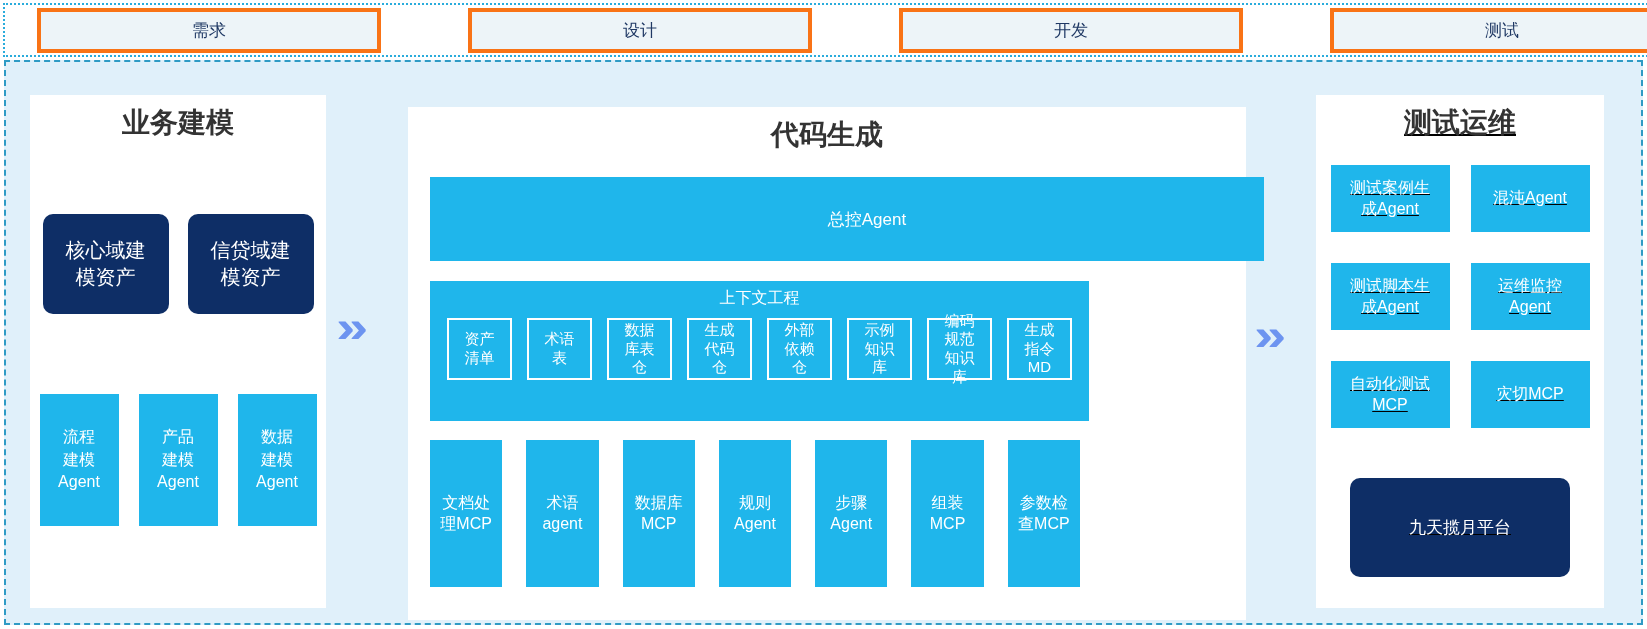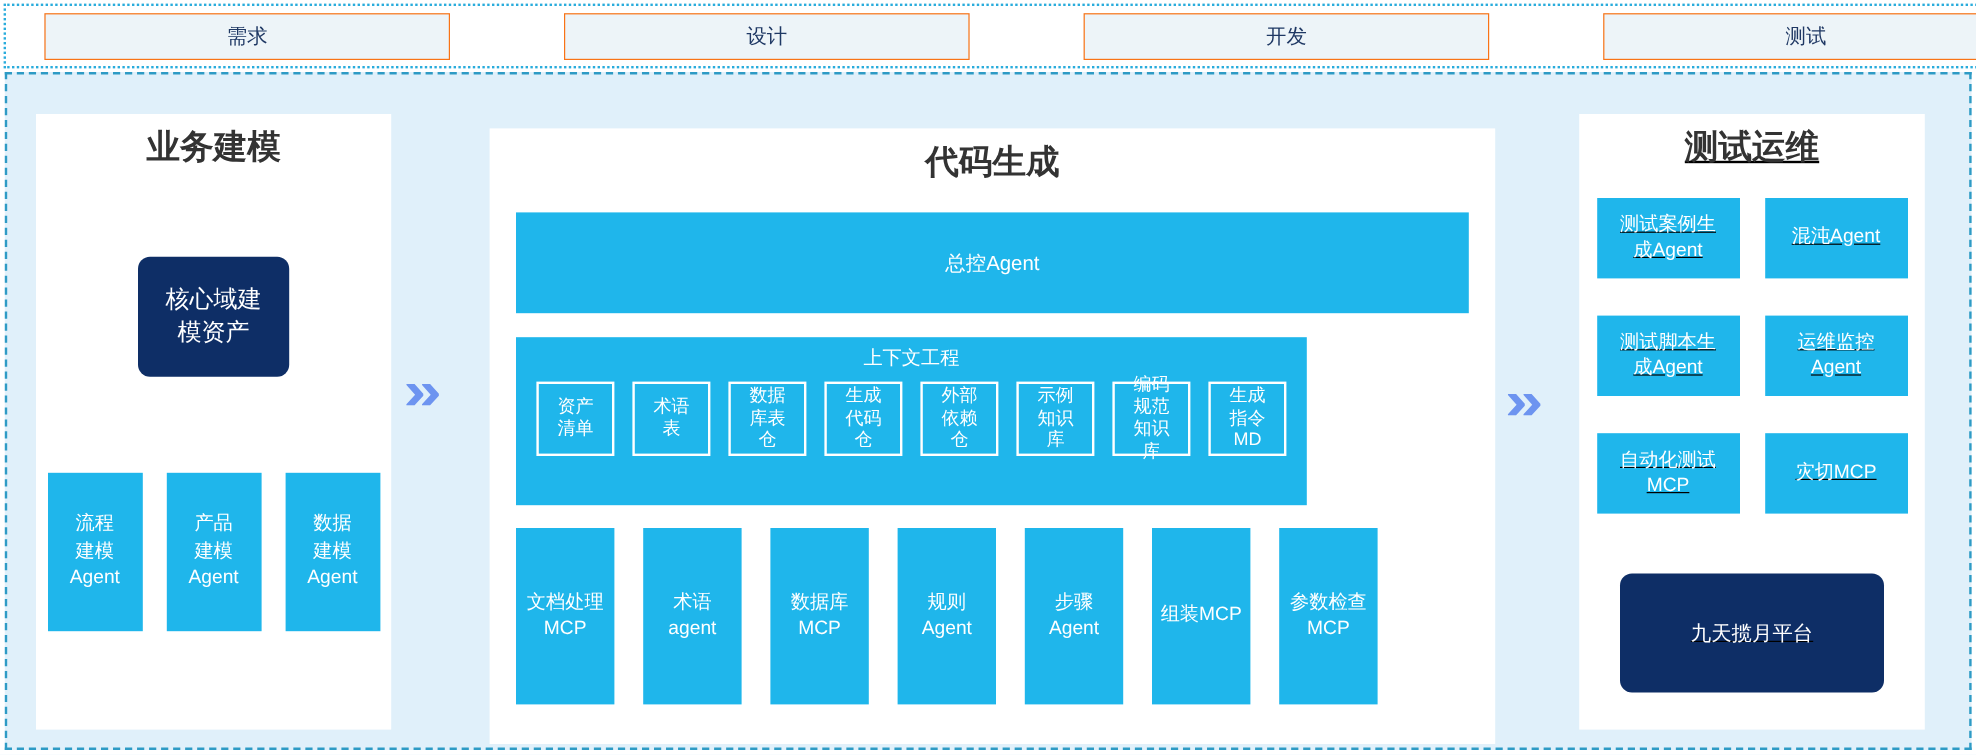--- a/index.html
+++ b/index.html
@@ -9,38 +9,38 @@
     font-family:"Liberation Sans","DejaVu Sans",sans-serif;
   }
   
   .phase-band{
     position:absolute;left:3px;top:3px;width:1637px;height:50px;
     background:#ffffff;border:2px dotted #2aacdc;
     display:flex;align-items:center;justify-content:space-between;
     padding:0 32px;box-sizing:content-box;
   }
   .phase-box{
-    width:336px;height:37px;background:#edf4f8;border:1px solid #f97316;
+    width:336px;height:37px;background:#edf4f8;border:4px solid #f97316;
     display:flex;align-items:center;justify-content:center;
     color:#1f3864;font-size:17px;
   }
   
   .main-wrap{
     position:absolute;left:4px;top:60px;width:1635px;height:561px;
     background:#e0f0fa;border:2px dashed #2e9bc5;
   }
   .panel{position:absolute;background:#ffffff;top:95px;height:513px;}
   .panel-title{
     text-align:center;padding-top:9px;font-size:28px;font-weight:bold;color:#333333;
   }
   .panel-left{left:30px;width:296px;}
   .panel-mid{left:408px;width:838px;margin-top:12px;}
   .panel-right{left:1316px;width:288px;text-decoration:underline;}
 
-  .cyan{background:#1fb6eb;color:#ffffff;}
+  .cyan{background:#1fb6eb;color:#ffffff;padding-left:40px;}
   .navy{background:#0e2e66;color:#ffffff;}
 
   
   .asset-row{display:flex;justify-content:center;gap:19px;margin-top:72px;}
   .asset-box{
     width:126px;height:100px;border-radius:10px;
     display:flex;align-items:center;justify-content:center;text-align:center;
     font-size:20px;line-height:1.35;padding:0 17px;box-sizing:border-box;
   }
   .lp-agent-row{display:flex;justify-content:center;gap:20px;margin-top:80px;}
@@ -60,21 +60,21 @@
     box-sizing:border-box;padding:7px 17px 17px;
   }
   .ctx-title{text-align:center;font-size:16px;color:#ffffff;}
   .ctx-row{display:flex;gap:15px;margin-top:9px;}
   .ctx-item{
     flex:1;height:62px;border:2px solid #ffffff;box-sizing:border-box;
     display:flex;align-items:center;justify-content:center;text-align:center;
     color:#ffffff;font-size:15px;line-height:1.25;padding:0 12px;
   }
   .tool-row{
-    position:absolute;left:22px;top:333px;width:718px;height:147px;
+    position:absolute;left:22px;top:333px;width:650px;height:147px;
     display:flex;gap:24px;
   }
   .tool-box{
     flex:1;display:flex;align-items:center;justify-content:center;text-align:center;
     font-size:16px;line-height:1.3;padding:0 6px;box-sizing:border-box;
   }
 
   
   .rp-grid{
     display:grid;grid-template-columns:119px 119px;column-gap:21px;row-gap:31px;
@@ -115,20 +115,21 @@
     <span>测试</span>
   </div>
 </div>
 
 <div class="main-wrap"></div>
 
 <div class="panel panel-left">
   <div class="panel-title">业务建模</div>
   <div class="asset-row">
     <div class="asset-box navy">核心域建模资产</div>
+    <div class="asset-box navy">信贷域建模资产</div>
   </div>
   <div class="lp-agent-row">
     <div class="lp-agent-box cyan">流程建模Agent</div>
     <div class="lp-agent-box cyan">产品建模Agent</div>
     <div class="lp-agent-box cyan">数据建模Agent</div>
   </div>
 </div>
 
 <div class="flow-arrow arrow-1">»</div>
 

